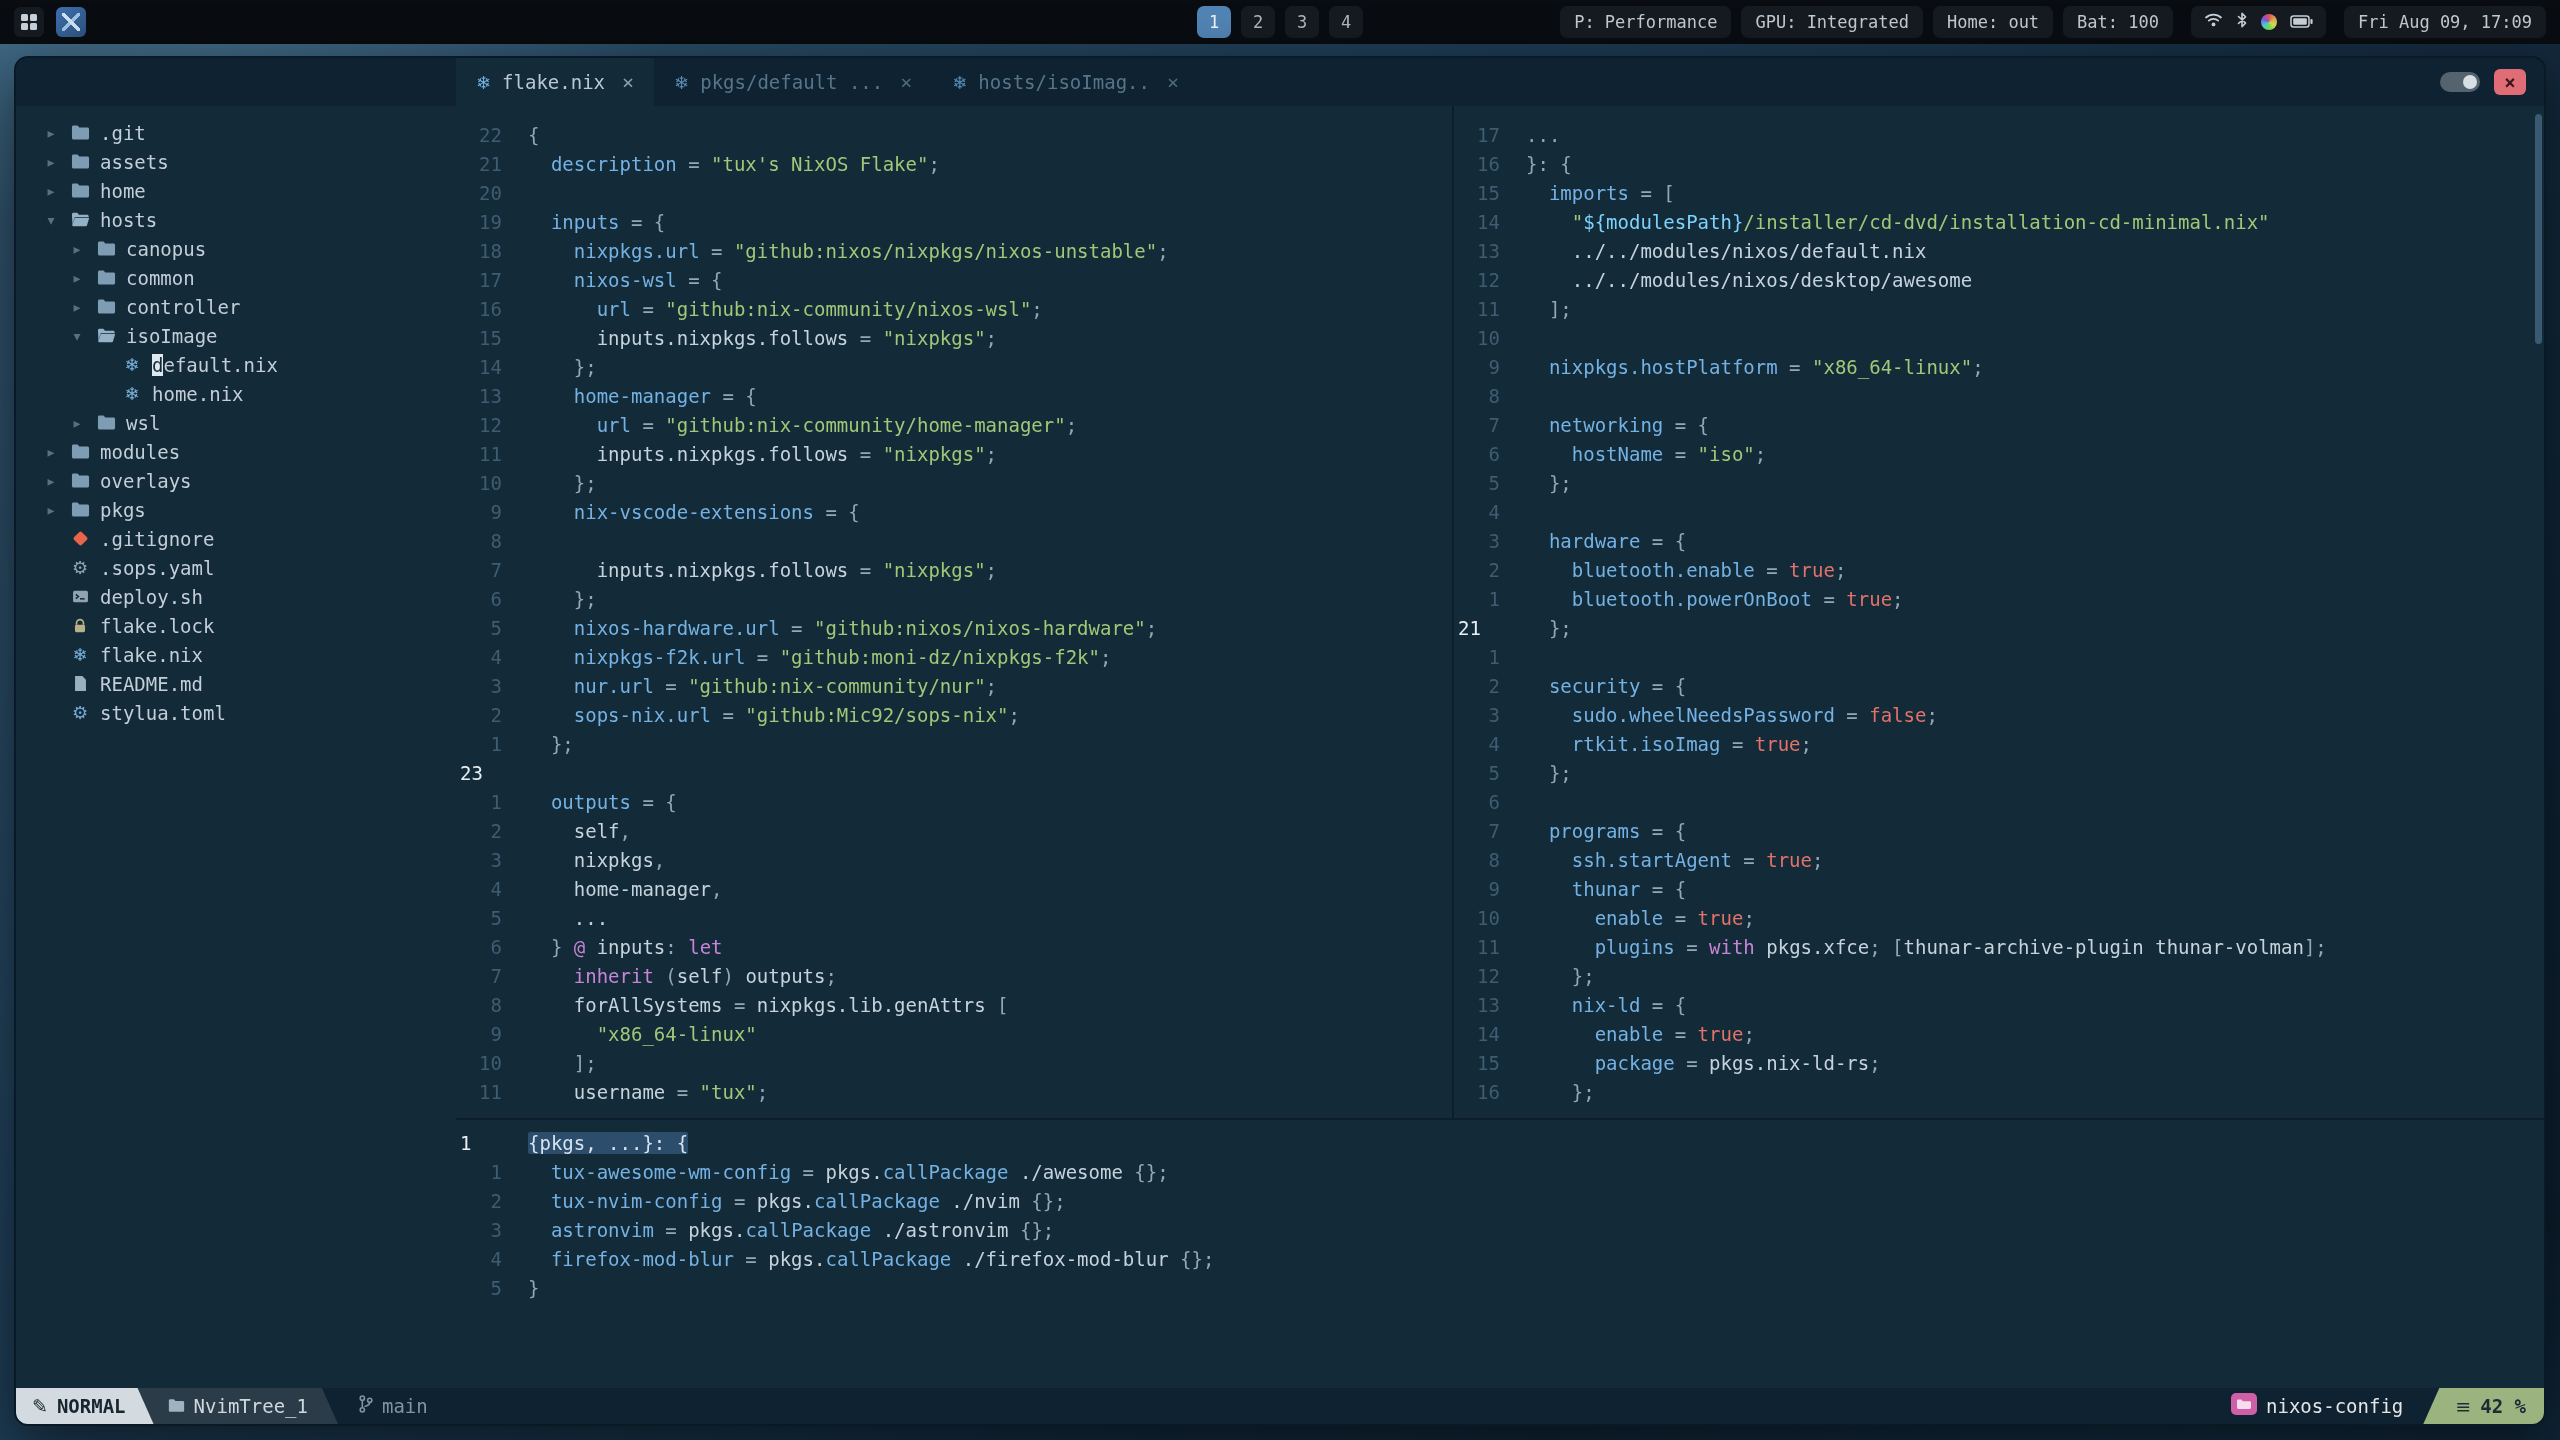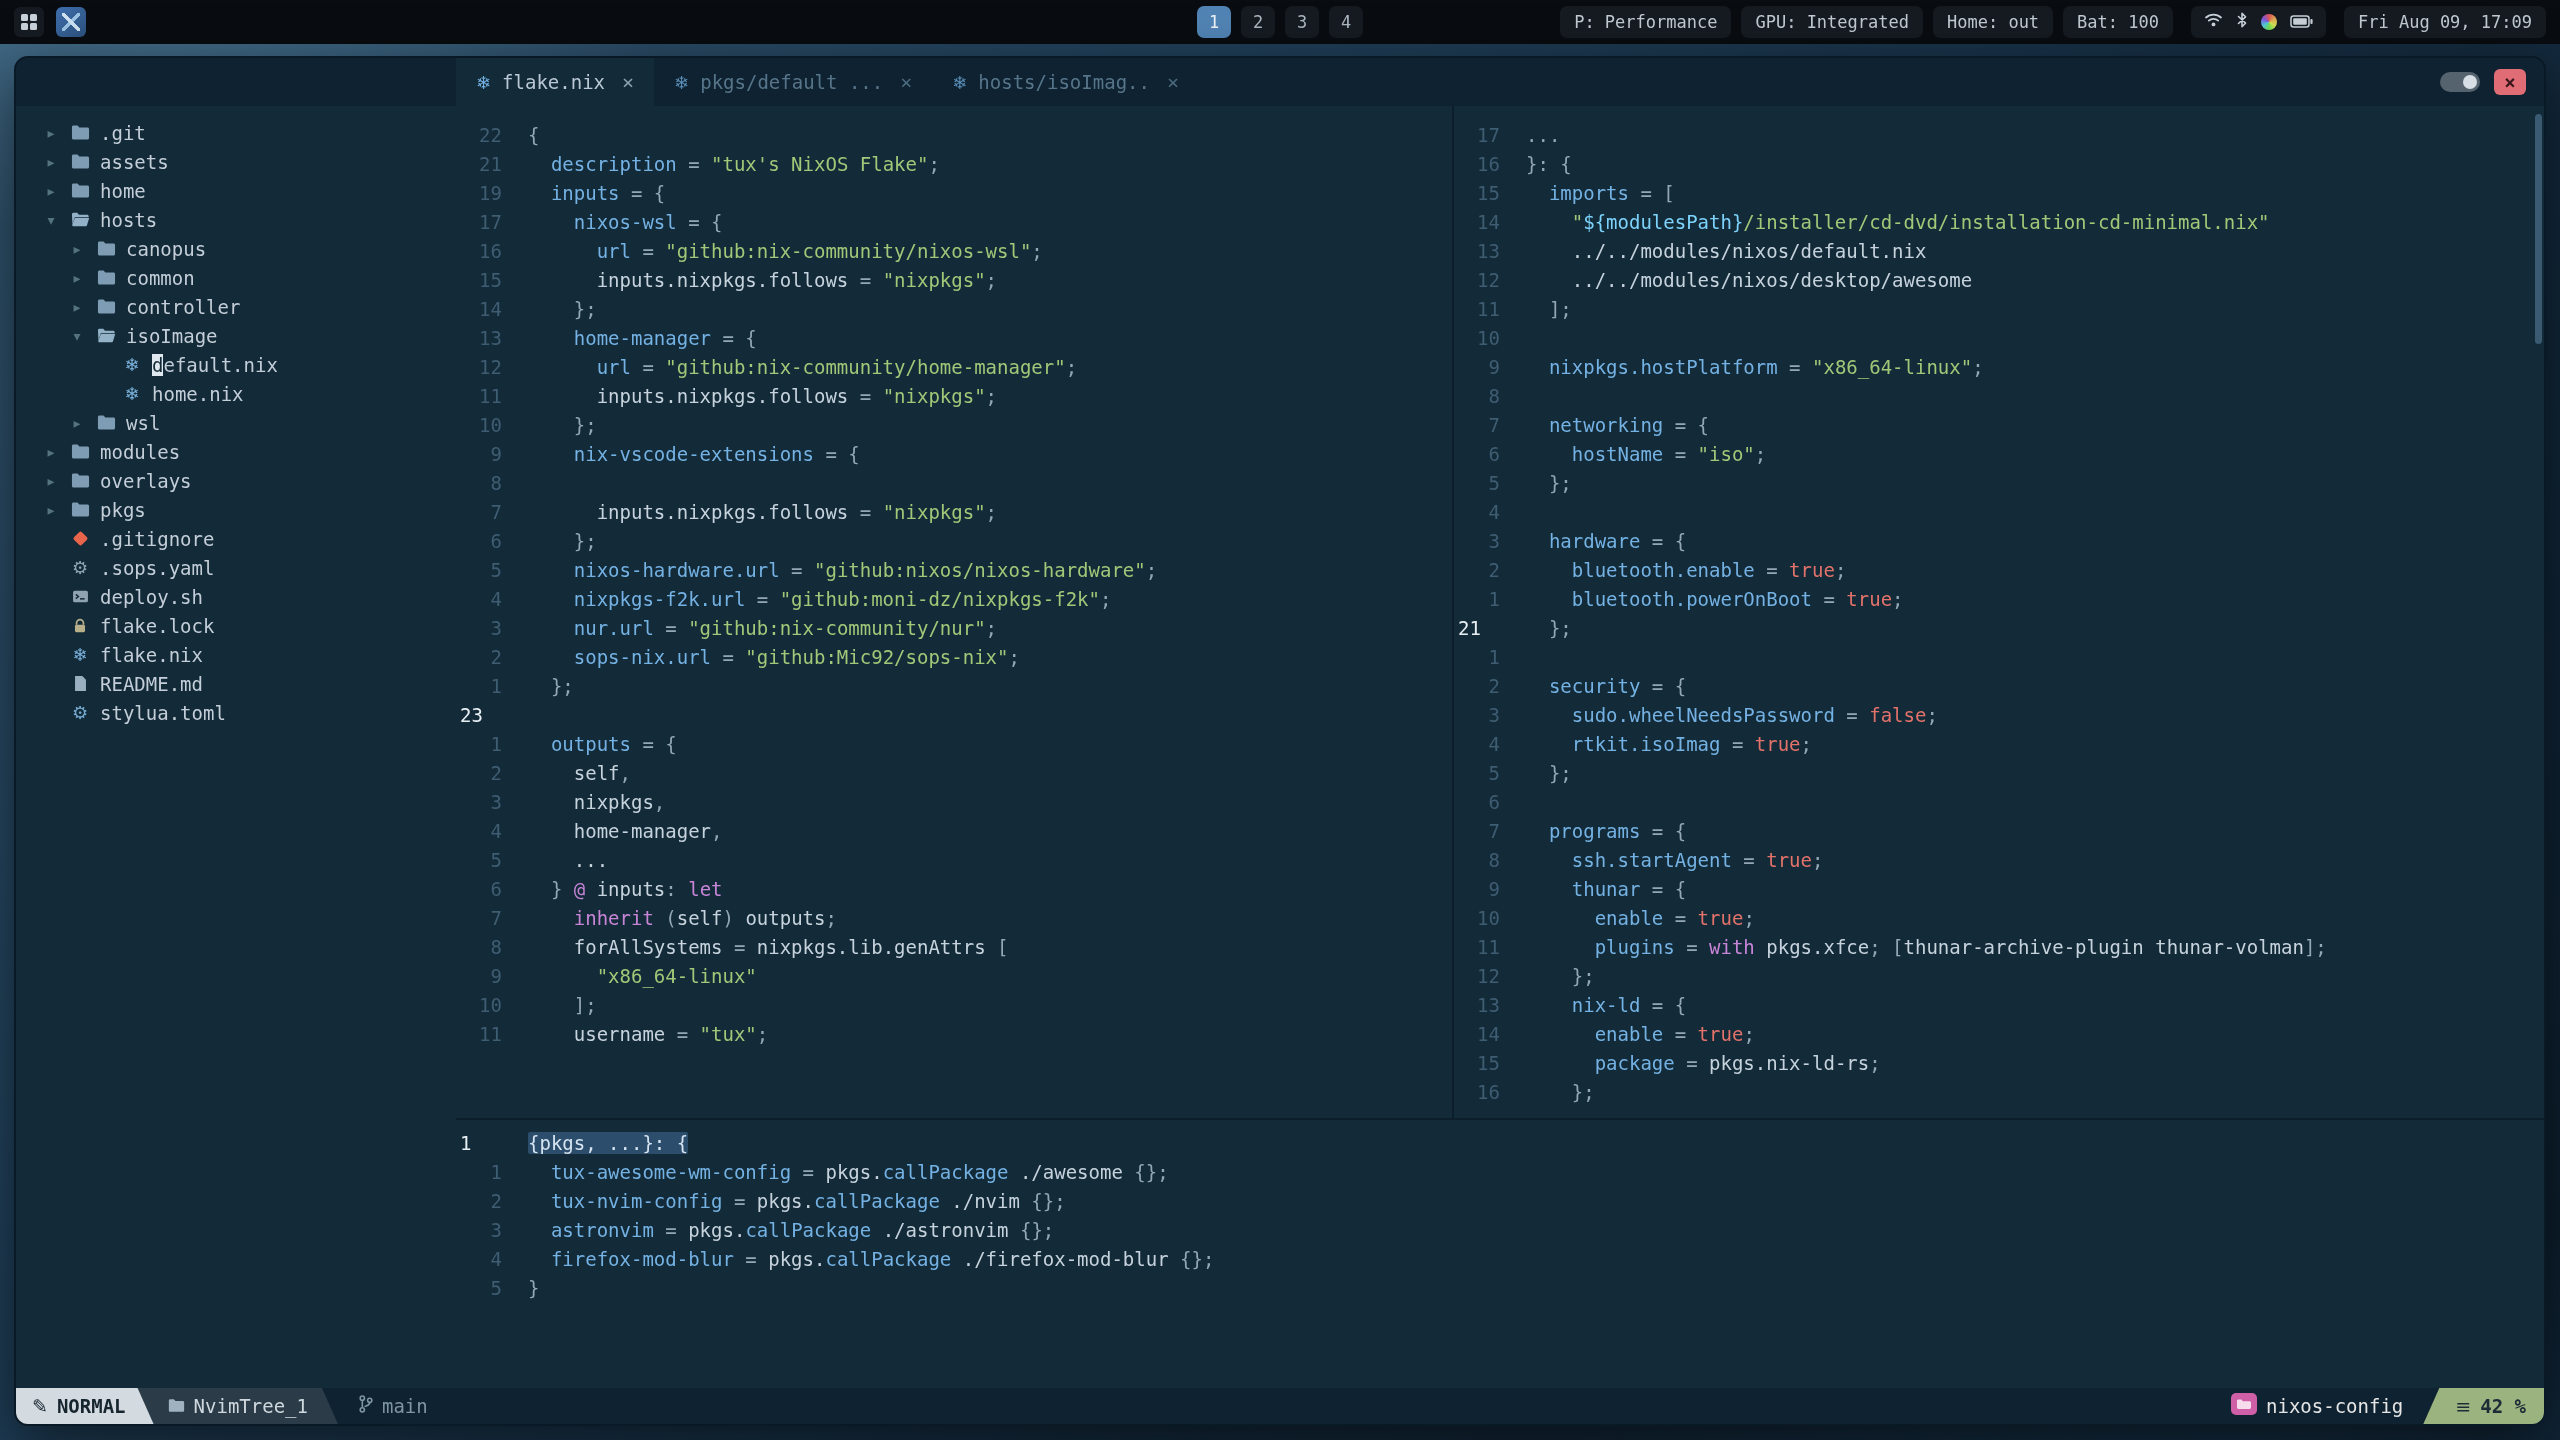--- a/index.html
+++ b/index.html
@@ -246,21 +246,23 @@
                 <path d="M1.5.8h6l3 3.2v9.2h-9z" fill="#9ab0c0"></path>
               </svg></span><span class="t-lb">README.md</span></div>
           <div class="tree-row" style="padding-left: 0px;"><span class="chev"></span><span class="t-ic"><span style="color:#74a8d0">⚙</span></span><span class="t-lb">stylua.toml</span></div>
         </div>
       <div class="editors">
         <div class="top-splits">
           <div class="ed ed-main">
               <div class="lines">
                 <div class="eline"><span class="gut">22</span><span class="code"><span class="tk-pu">{</span></span></div>
                 <div class="eline"><span class="gut">21</span><span class="code"><span class="tk-at">  description</span><span class="tk-pu"> = </span><span class="tk-st">"tux's NixOS Flake"</span><span class="tk-pu">;</span></span></div>
+                <div class="eline"><span class="gut">20</span><span class="code"></span></div>
                 <div class="eline"><span class="gut">19</span><span class="code"><span class="tk-at">  inputs</span><span class="tk-pu"> = {</span></span></div>
+                <div class="eline"><span class="gut">18</span><span class="code"><span class="tk-at">    nixpkgs.url</span><span class="tk-pu"> = </span><span class="tk-st">"github:nixos/nixpkgs/nixos-unstable"</span><span class="tk-pu">;</span></span></div>
                 <div class="eline"><span class="gut">17</span><span class="code"><span class="tk-at">    nixos-wsl</span><span class="tk-pu"> = {</span></span></div>
                 <div class="eline"><span class="gut">16</span><span class="code"><span class="tk-at">      url</span><span class="tk-pu"> = </span><span class="tk-st">"github:nix-community/nixos-wsl"</span><span class="tk-pu">;</span></span></div>
                 <div class="eline"><span class="gut">15</span><span class="code"><span class="tk-pl">      inputs.nixpkgs.follows</span><span class="tk-pu"> = </span><span class="tk-st">"nixpkgs"</span><span class="tk-pu">;</span></span></div>
                 <div class="eline"><span class="gut">14</span><span class="code"><span class="tk-pu">    };</span></span></div>
                 <div class="eline"><span class="gut">13</span><span class="code"><span class="tk-at">    home-manager</span><span class="tk-pu"> = {</span></span></div>
                 <div class="eline"><span class="gut">12</span><span class="code"><span class="tk-at">      url</span><span class="tk-pu"> = </span><span class="tk-st">"github:nix-community/home-manager"</span><span class="tk-pu">;</span></span></div>
                 <div class="eline"><span class="gut">11</span><span class="code"><span class="tk-pl">      inputs.nixpkgs.follows</span><span class="tk-pu"> = </span><span class="tk-st">"nixpkgs"</span><span class="tk-pu">;</span></span></div>
                 <div class="eline"><span class="gut">10</span><span class="code"><span class="tk-pu">    };</span></span></div>
                 <div class="eline"><span class="gut">9</span><span class="code"><span class="tk-at">    nix-vscode-extensions</span><span class="tk-pu"> = {</span></span></div>
                 <div class="eline"><span class="gut">8</span></div>

